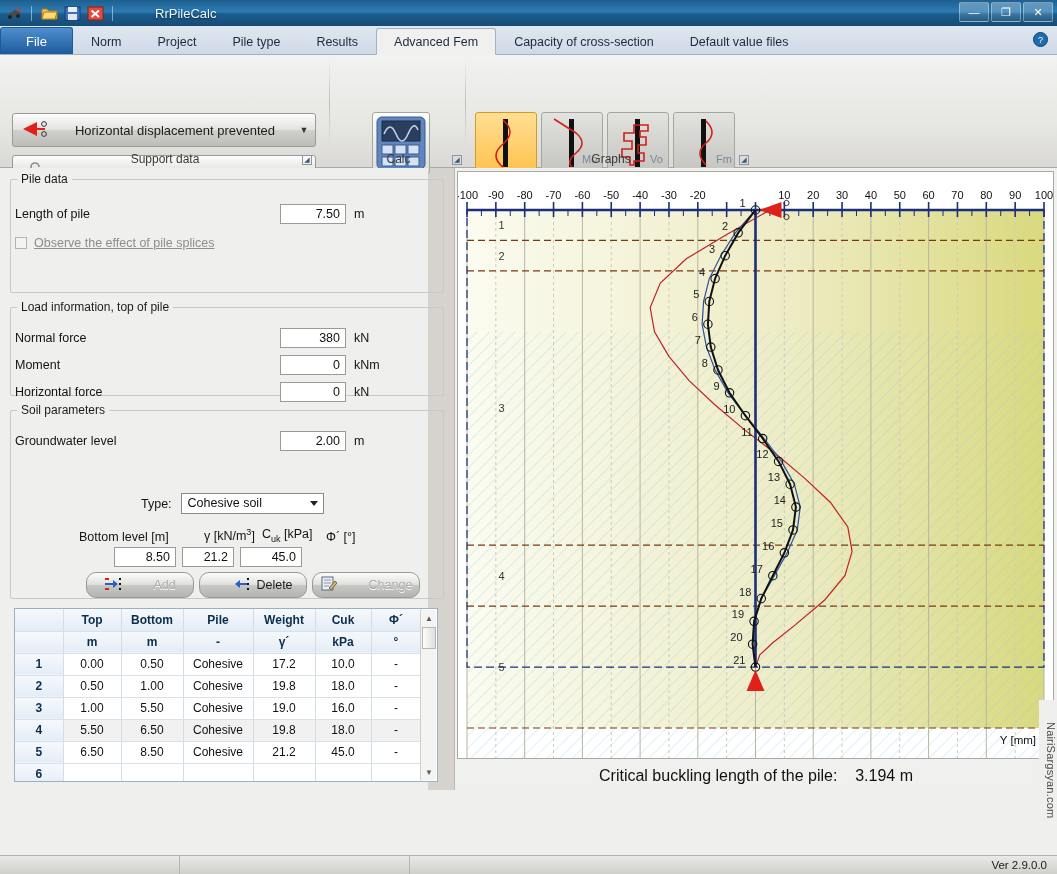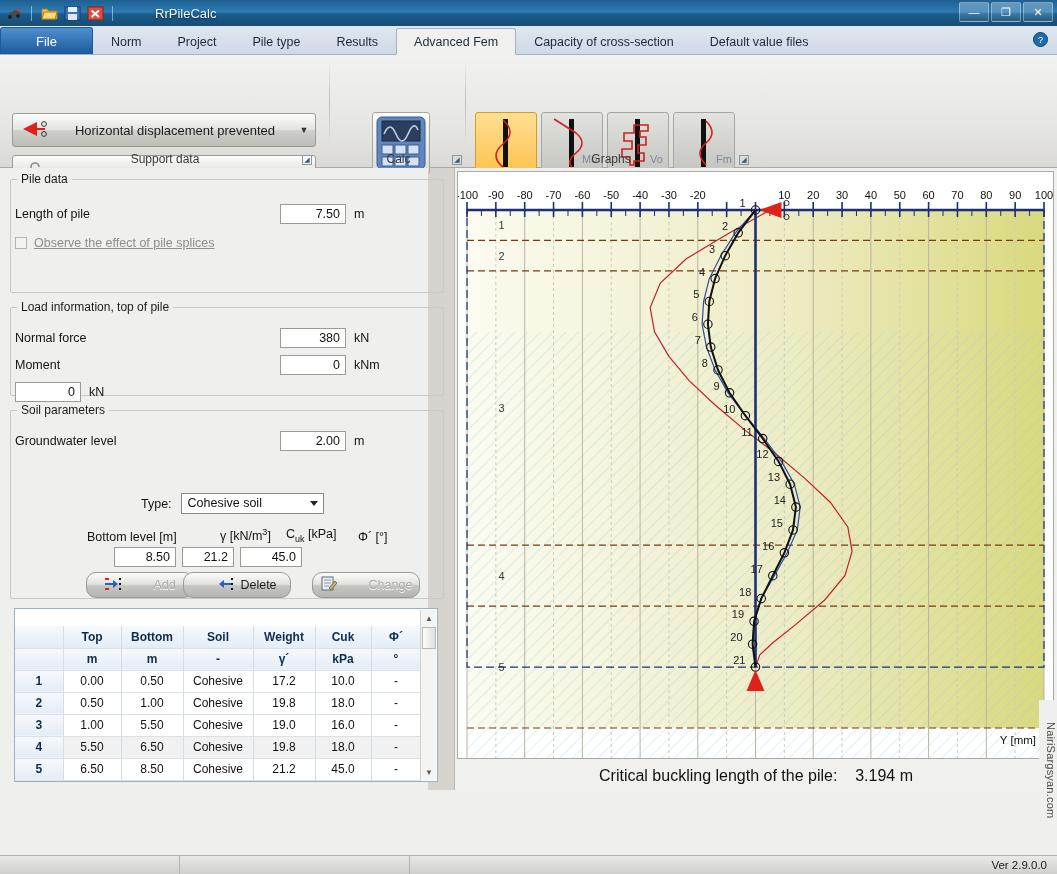--- a/index.html
+++ b/index.html
@@ -38,21 +38,21 @@
     display:flex; align-items:flex-end;
   }
   .tab{
     height:25px; padding:0 17px; display:flex; align-items:center;
     font-size:12.5px; color:#1b2b3a; cursor:default;
     border:1px solid transparent; border-bottom:none;
     border-radius:3px 3px 0 0;
   }
   .tab.file{
     background:linear-gradient(to bottom,#4e8fd0,#1d5a9c);
-    color:#fff; height:27px; padding:0 35px; font-size:13px;
+    color:#fff; height:27px; padding:0 25px; font-size:13px;
     border:1px solid #1d5a9c; border-bottom:none;
   }
   .tab.active{
     background:#f0f0ef; border:1px solid #9fb2c6; border-bottom:1px solid #f0f0ef;
     height:27px; margin-bottom:-1px;
   }
   .help-ico{ margin-left:auto; margin-right:9px; margin-bottom:4px; color:#1f6bb0; font-size:14px; }
 
   
   .ribbon{
@@ -127,21 +127,21 @@
     display:flex; align-items:center; justify-content:center; gap:6px;
     font-size:12.5px; color:#1b1b1b;
   }
   .actbtn.disabled{ color:#a9a9a6; text-shadow:0 1px 0 #fff;gap:32px; }
 
   
   .tblwrap{
     position:absolute; left:14px; top:608px; width:424px; height:174px;
     border:1px solid #9ab0c4; background:#fff; overflow:hidden;
   }
-  table.soil{ border-collapse:collapse; width:406px; table-layout:fixed;margin-top:17px; }
+  table.soil{ border-collapse:collapse; width:406px; table-layout:fixed; }
   table.soil th, table.soil td{
     border-right:1px solid #d4dde6; border-bottom:1px solid #d9e1e8;
     height:22px; font-size:12px; font-weight:normal; text-align:center; color:#111;
     padding:0; overflow:hidden; white-space:nowrap;
   }
   table.soil th{ background:linear-gradient(to bottom,#f6f9fc,#e3ecf5); font-weight:bold; color:#0c2d4d;}
   table.soil td.rh{ background:linear-gradient(to bottom,#f6f9fc,#e3ecf5); font-weight:bold; color:#0c2d4d;}
   tr.selrow td{ background:#f1f1f1; }
   .vsb{ position:absolute; right:1px; top:1px; width:16px; height:170px;
     background:#f4f4f2; border-left:1px solid #cfcfcb; }
@@ -344,20 +344,21 @@
         <span class="flabel" style="width:265px">Normal force</span>
         <span class="fval">380</span>
         <span class="unit">kN</span>
       </div>
       <div class="row" style="left:4px; top:41px;">
         <span class="flabel" style="width:265px">Moment</span>
         <span class="fval">0</span>
         <span class="unit">kNm</span>
       </div>
       <div class="row" style="left:4px; top:68px;">
+        <span class="flabel" style="width:265px">Horizontal force</span>
         <span class="fval">0</span>
         <span class="unit">kN</span>
       </div>
     </fieldset>
 
     <fieldset class="grp" style="left:10px; top:235px; width:434px; height:196px;">
       <legend>Soil parameters</legend>
       <div class="row" style="left:4px; top:14px;">
         <span class="flabel" style="width:265px">Groundwater level</span>
         <span class="fval">2.00</span>
@@ -365,21 +366,21 @@
       </div>
 
       <div class="row" style="left:130px; top:76px;">
         <span class="flabel" style="margin-right:9px">Type:</span>
         <span class="sel-type">
           <span>Cohesive soil</span>
           <span class="ar"></span>
         </span>
       </div>
 
-      <div class="row" style="left:76px; top:110px; align-items:flex-end; gap:8px;">
+      <div class="row" style="left:68px; top:110px; align-items:flex-end; gap:0;">
         <span class="hdrlbl" style="width:125px">Bottom level [m]</span>
         <span class="hdrlbl" style="width:58px"><span>γ [kN/m</span><span class="sup">3</span><span>]</span></span>
         <span class="hdrlbl" style="width:64px"><span>C</span><span class="sm">uk</span><span> [kPa]</span></span>
         <span class="hdrlbl" style="width:50px">Φ´ [°]</span>
       </div>
 
       <div class="row" style="left:103px; top:130px; gap:6px;">
         <span class="fval" style="width:62px">8.50</span>
         <span class="fval" style="width:52px">21.2</span>
         <span class="fval" style="width:62px">45.0</span>
@@ -393,21 +394,21 @@
             <path d="M1 2 h4 M1 7 h0 M1 12 h4" stroke="#d2201a" stroke-width="2"></path>
             <g fill="#111">
                 <rect x="15" y="1" width="2" height="2"></rect>
                 <rect x="15" y="6" width="2" height="2"></rect>
                 <rect x="15" y="11" width="2" height="2"></rect>
               </g>
           </svg>
         </span>
         <span>Add</span>
       </div>
-      <div class="actbtn" style="left:172px; top:155px;padding-left:20px;">
+      <div class="actbtn" style="left:188px; top:155px;padding-left:20px;">
         <span>
           <svg width="17" height="14" viewBox="0 0 17 14">
             <line x1="6" y1="7" x2="15" y2="7" stroke="#2a5fc0" stroke-width="2"></line>
             <path d="M7 3 L2 7 L7 11 Z" fill="#2a5fc0"></path>
             <g fill="#111">
                 <rect x="14" y="1" width="2" height="2"></rect>
                 <rect x="14" y="6" width="2" height="2"></rect>
                 <rect x="14" y="11" width="2" height="2"></rect>
               </g>
           </svg>
@@ -436,21 +437,21 @@
         <col style="width:70px">
           <col style="width:62px">
           <col style="width:56px">
           <col style="width:50px">
       </colgroup>
       <thead>
         <tr>
           <th></th>
           <th>Top</th>
           <th>Bottom</th>
-          <th>Soil</th>
+          <th>Pile</th>
           <th>Weight</th>
           <th>Cuk</th>
           <th>Φ´</th>
         </tr>
         <tr>
           <th></th>
           <th>m</th>
           <th>m</th>
           <th>-</th>
           <th>γ´</th>

